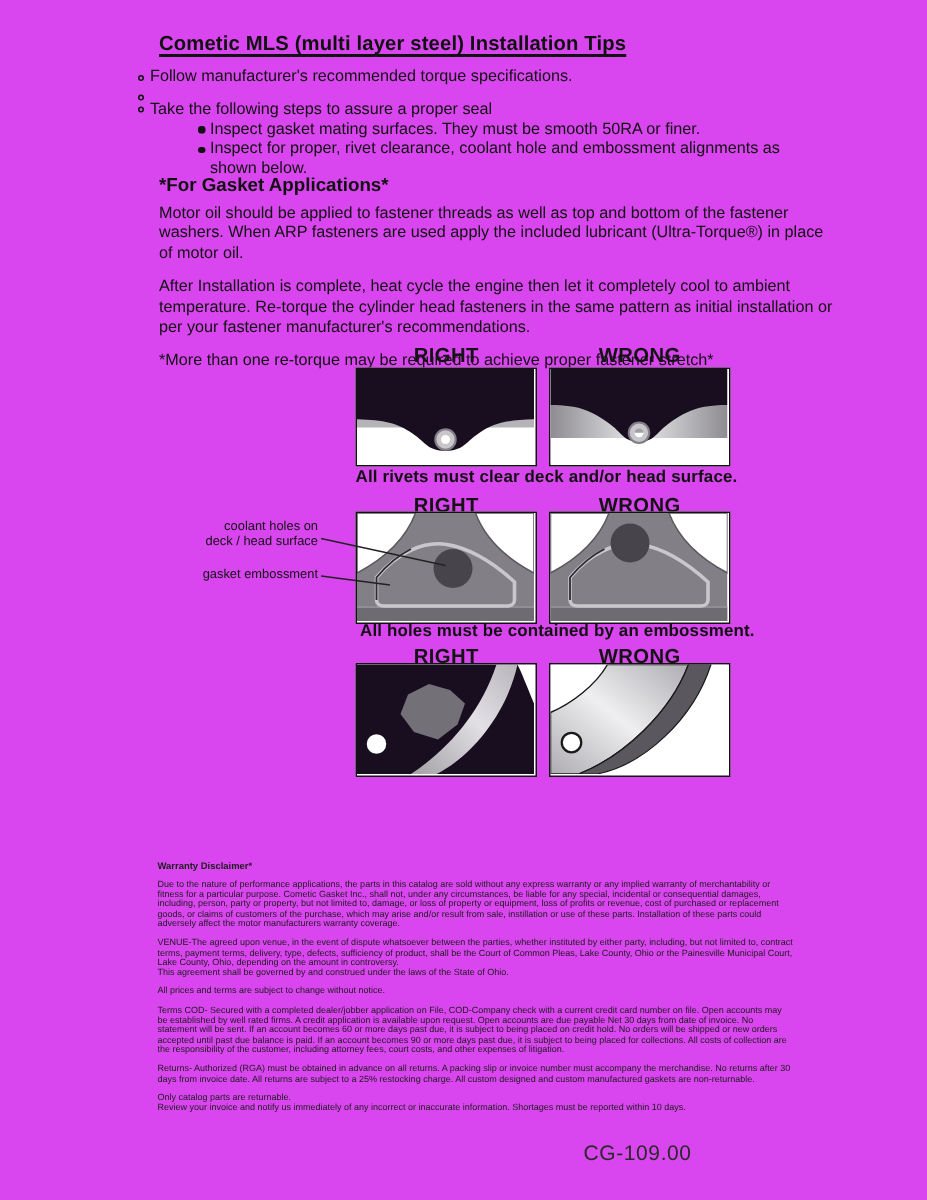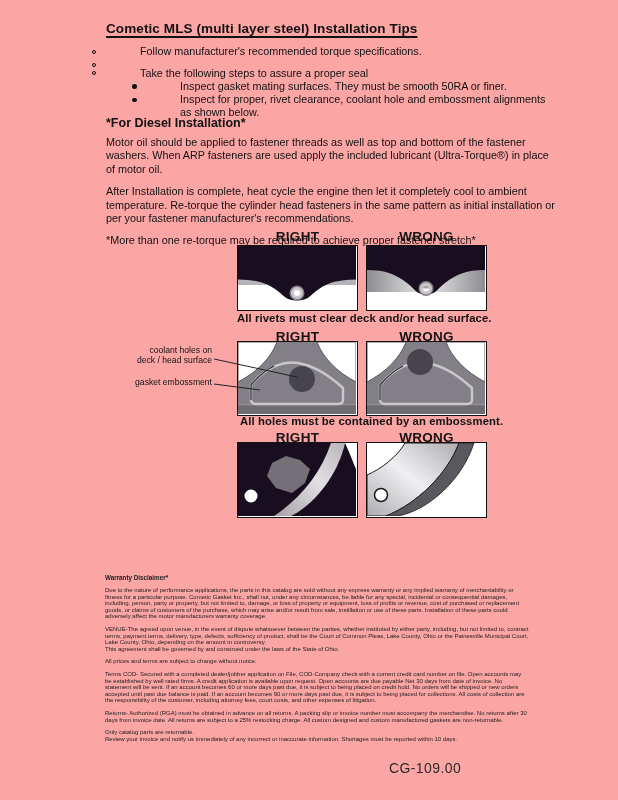--- a/index.html
+++ b/index.html
@@ -1,28 +1,28 @@
 <!DOCTYPE html>
 <html><head>
 <meta charset="utf-8">
 <style>
   * { margin:0; padding:0; box-sizing:border-box; }
   html,body { background:#ffffff; }
   .page {
-    position:relative; width:618px; height:800px; background:#fca5a5;
+    position:relative; width:618px; height:800px; background:#d946ef;
     font-family:"Liberation Sans", sans-serif; color:#111; overflow:hidden;
   }
   .abs { position:absolute; }
   .title {
     left:106px; top:21px; font-size:13.5px; font-weight:bold;
     text-decoration:underline; text-underline-offset:3px; text-decoration-thickness:1.5px;
     letter-spacing:0.1px;
   }
   .tips { left:92px; top:45px; width:460px; font-size:10.8px; line-height:13.2px; }
-  .tip-row { display:flex; align-items:flex-start;gap:40px; }
+  .tip-row { display:flex; align-items:flex-start; }
   .tip-row.sub { margin-left:40px; }
   .bullet-circle {
     flex:0 0 auto; width:4px; height:4px; border:1px solid #111; border-radius:50%;
     margin:4.5px 4px 0 0;
   }
   .bullet-dot {
     flex:0 0 auto; width:4.5px; height:4.5px; background:#111; border-radius:50%;
     margin:4.5px 3.5px 0 0;
   }
   .diesel { left:106px; top:116px; width:452px; }
@@ -63,21 +63,21 @@
       <span class="bullet-dot"></span>
       <span>Inspect gasket mating surfaces.  They must be smooth 50RA or finer.</span>
     </div>
     <div class="tip-row sub">
       <span class="bullet-dot"></span>
       <span>Inspect for proper, rivet clearance, coolant hole and embossment alignments as shown below.</span>
     </div>
   </div>
 
   <div class="abs diesel">
-    <div class="diesel-heading">*For Diesel Installation*</div>
+    <div class="diesel-heading">*For Gasket Applications*</div>
     <div class="body-para">Motor oil should be applied to fastener threads as well as top and bottom of the fastener washers. When ARP fasteners are used apply the included lubricant (Ultra-Torque®) in place of motor oil.</div>
     <div class="body-para">After Installation is complete, heat cycle the engine then let it completely cool to ambient temperature. Re-torque the cylinder head fasteners in the same pattern as initial installation or per your fastener manufacturer's recommendations.</div>
     <div class="body-para">*More than one re-torque may be required to achieve proper fastener stretch*</div>
   </div>
 
   <div class="abs rw-label" style="left:237px; top:229px;">RIGHT</div>
   <div class="abs rw-label" style="left:366px; top:229px;">WRONG</div>
 
   <div class="abs panel" style="left:237px; top:245px; height:66px;">
     <svg width="118" height="63" viewBox="0 0 118 63">

